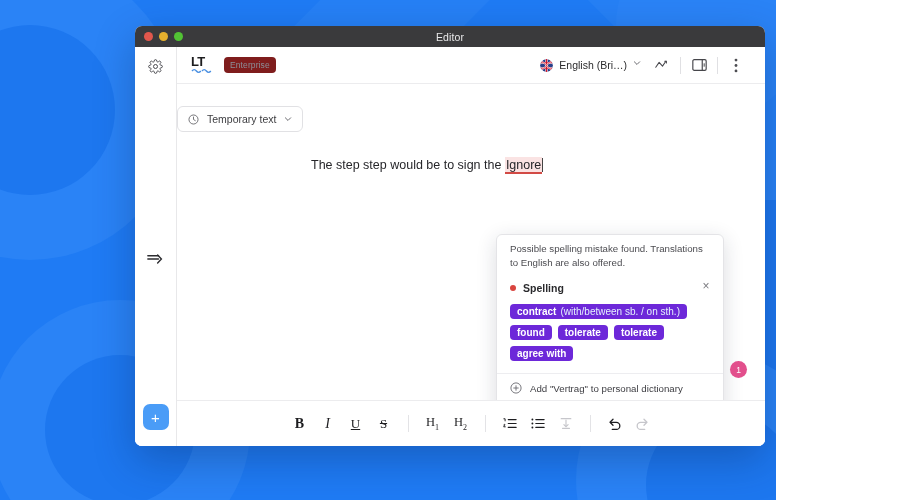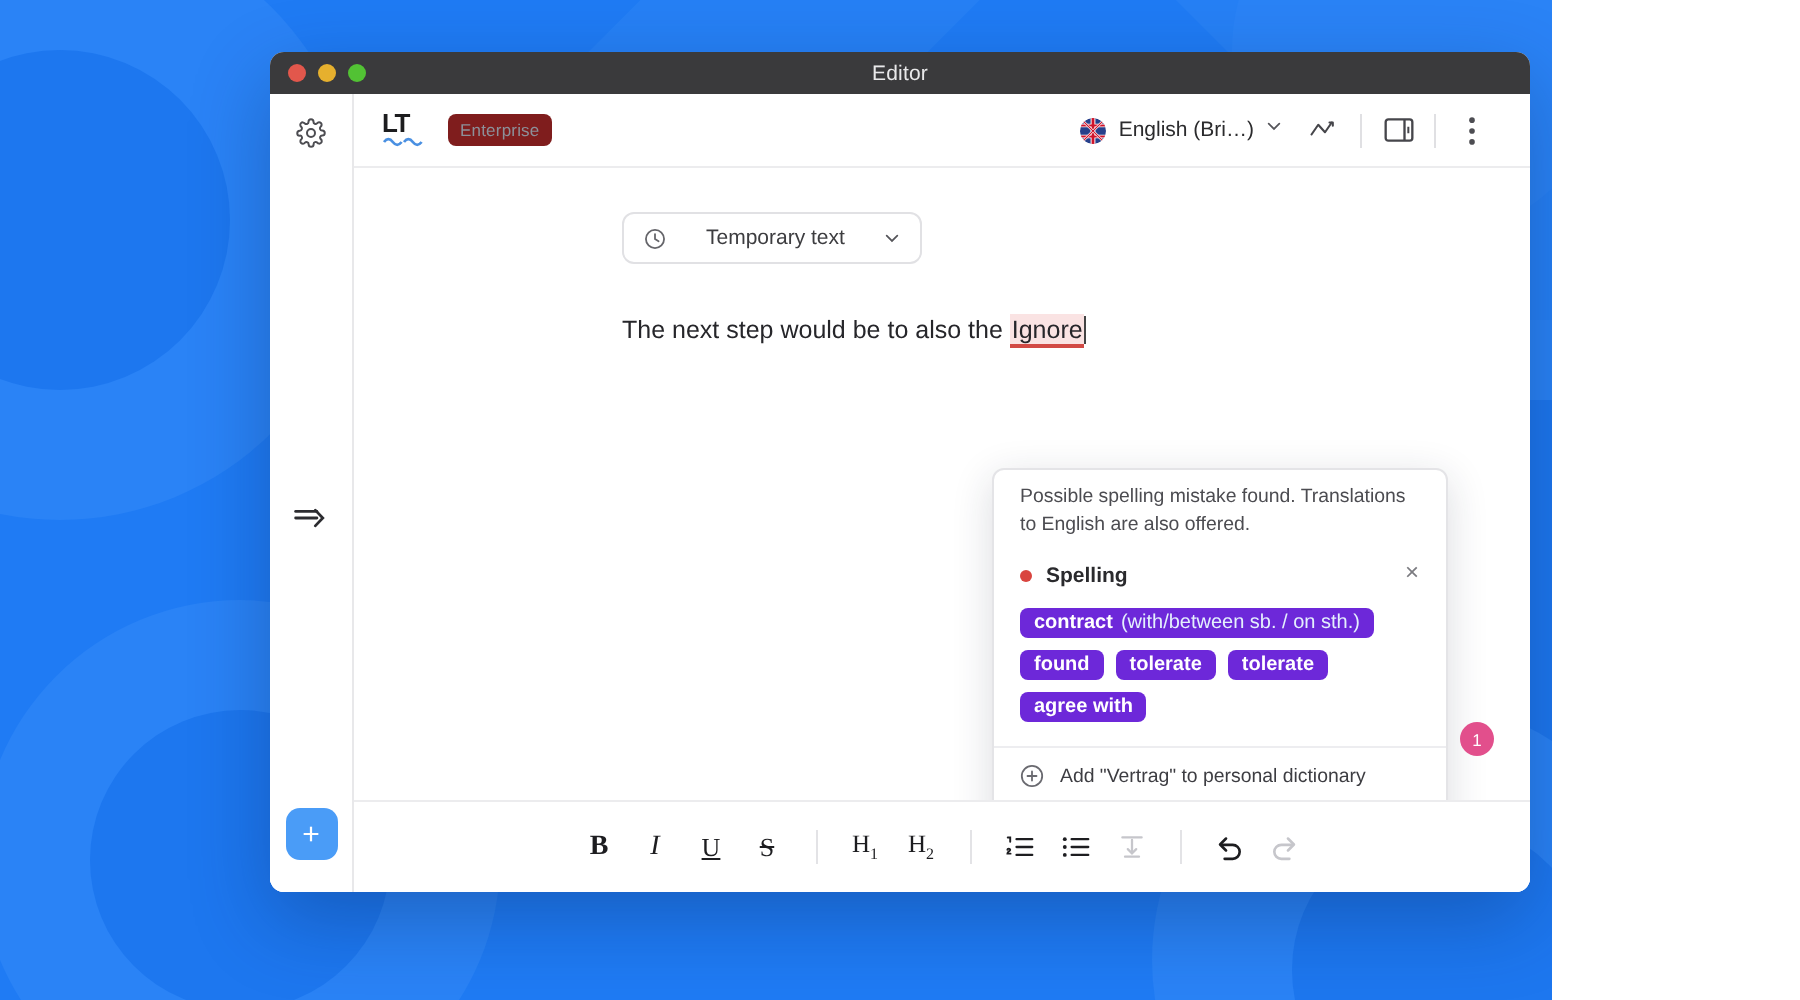--- a/index.html
+++ b/index.html
@@ -104,22 +104,21 @@
     width: 30px; height: 26px; display: flex; align-items: center; justify-content: center;
     cursor: pointer;
   }
   .tb-sep { width: 1px; height: 17px; background: #e0e0e3; margin: 0 3px; }
 
   
   #editor {
     flex: 1; position: relative; padding: 22px 0 0 0; overflow: hidden;
   }
   #doc-type-chip {
-    margin-left: 134px;
-    display: inline-flex; align-items: center; gap: 20px;
+    display: inline-flex; align-items: center; gap: 8px;
     border: 1px solid #e1e1e4; border-radius: 6px;
     padding: 6px 10px; font-size: 10.5px; color: #3d3d40;
     cursor: pointer; background: #fff;
   }
   #doc-text {
     margin: 24px 0 0 134px;
     font-size: 12.5px; color: #26262a; line-height: 1.5;
   }
   .error-word {
     background: #fae3e3; border-bottom: 2px solid #d24a45;
@@ -299,21 +298,21 @@
             <svg width="11" height="11" viewBox="0 0 16 16" fill="none" stroke="#65656a" stroke-width="1.3">
               <circle cx="8" cy="8" r="6.6"></circle>
                 <path d="M8 4.4V8l2.6 1.6" stroke-linecap="round"></path>
             </svg>
             <span>Temporary text</span>
             <svg width="8" height="8" viewBox="0 0 12 12">
               <path d="M2 4.2l4 4 4-4" stroke="#55555a" stroke-width="1.3" fill="none" stroke-linecap="round"></path>
             </svg>
           </div>
 
-          <div id="doc-text"><span>The next step would be to also the </span><span class="error-word">Ignore</span><span class="caret"></span></div>
+          <div id="doc-text"><span>The step step would be to sign the </span><span class="error-word">Ignore</span><span class="caret"></span></div>
 
           <div id="popup">
             <div id="popup-desc">Possible spelling mistake found. Translations to English are also offered.</div>
             <div id="popup-head">
               <div id="popup-title-row">
                 <span class="dot-red"></span>
                 <span id="popup-title">Spelling</span>
               </div>
               <div id="popup-close">×</div>
             </div>

